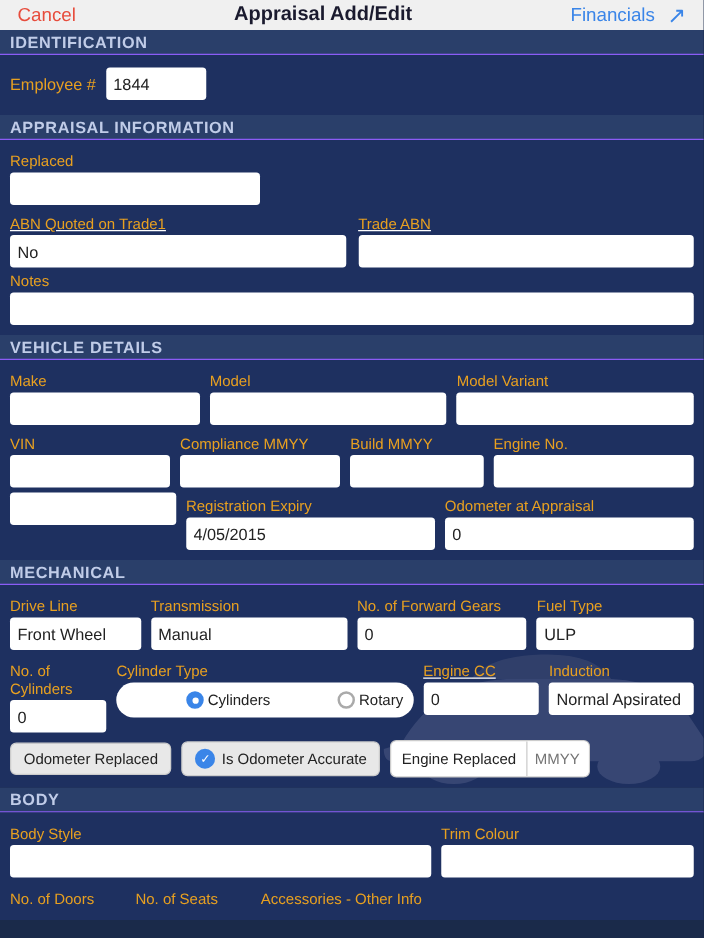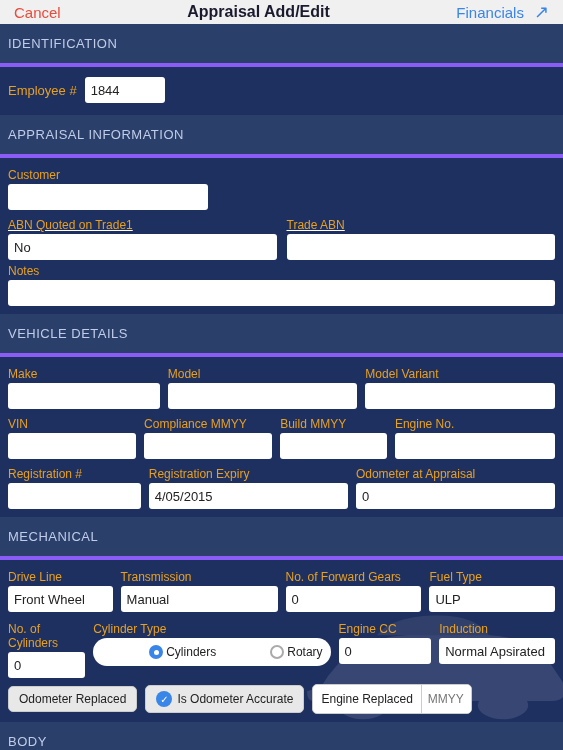--- a/index.html
+++ b/index.html
@@ -44,24 +44,24 @@
     .share-icon {
       color: #3a85e8;
       font-size: 18px;
     }
 
     
     .section-header {
       background: #2a3f6a;
       color: #c0cce8;
       font-size: 13px;
-      font-weight: 400;
-      padding: 12px 8px;
+      font-weight: 700;
+      padding: 2px 8px;
       letter-spacing: 0.5px;
-      border-bottom: 4px solid #8b5cf6;
+      border-bottom: 1px solid #8b5cf6;
     }
 
     .section-body {
       background: #1e3060;
       padding: 6px 8px 8px 8px;
     }
 
     
     .field-label {
       color: #e8a020;
@@ -146,21 +146,21 @@
     .transmission-col { flex: 1.5; }
     .fwd-gears-col { flex: 1.3; }
     .fuel-col { flex: 1.2; }
 
     .mech-row2 {
       display: flex;
       gap: 8px;
     }
     .cylinders-col { flex: 1; }
     .cyl-type-col { flex: 1.5; }
-    .engine-cc-col { flex: 1.2; }
+    .engine-cc-col { flex: 1.2; text-decoration: underline; }
     .induction-col { flex: 1.5; }
 
     .mech-row3 {
       display: flex;
       gap: 8px;
       margin-top: 6px;
       align-items: center;
     }
 
     
@@ -315,21 +315,21 @@
 <div class="section-header">IDENTIFICATION</div>
 <div class="section-body">
   <div class="identification-row">
     <span class="employee-label">Employee #</span>
     <input class="employee-input" type="text" value="1844" style="">
   </div>
 </div>
 
 <div class="section-header">APPRAISAL INFORMATION</div>
 <div class="section-body">
-  <div class="field-label">Customer</div>
+  <div class="field-label">Replaced</div>
   <input class="field-input" type="text" style="width: 200px;">
 
   <div class="abn-row">
     <div class="abn-col">
       <div class="field-label">ABN Quoted on Trade1</div>
       <input class="field-input" type="text" value="No" style="">
     </div>
     <div class="abn-col">
       <div class="field-label">Trade ABN</div>
       <input class="field-input" type="text" style="">
@@ -371,21 +371,20 @@
       <input class="field-input" type="text" style="">
     </div>
     <div class="engine-no-col">
       <div class="field-label">Engine No.</div>
       <input class="field-input" type="text" style="">
     </div>
   </div>
 
   <div class="reg-row" style="margin-top:4px;">
     <div class="reg-col">
-      <div class="field-label">Registration #</div>
       <input class="field-input" type="text" style="">
     </div>
     <div class="reg-exp-col">
       <div class="field-label">Registration Expiry</div>
       <input class="field-input" type="text" value="4/05/2015" style="">
     </div>
     <div class="odo-col">
       <div class="field-label">Odometer at Appraisal</div>
       <input class="field-input" type="text" value="0" style="">
     </div>

